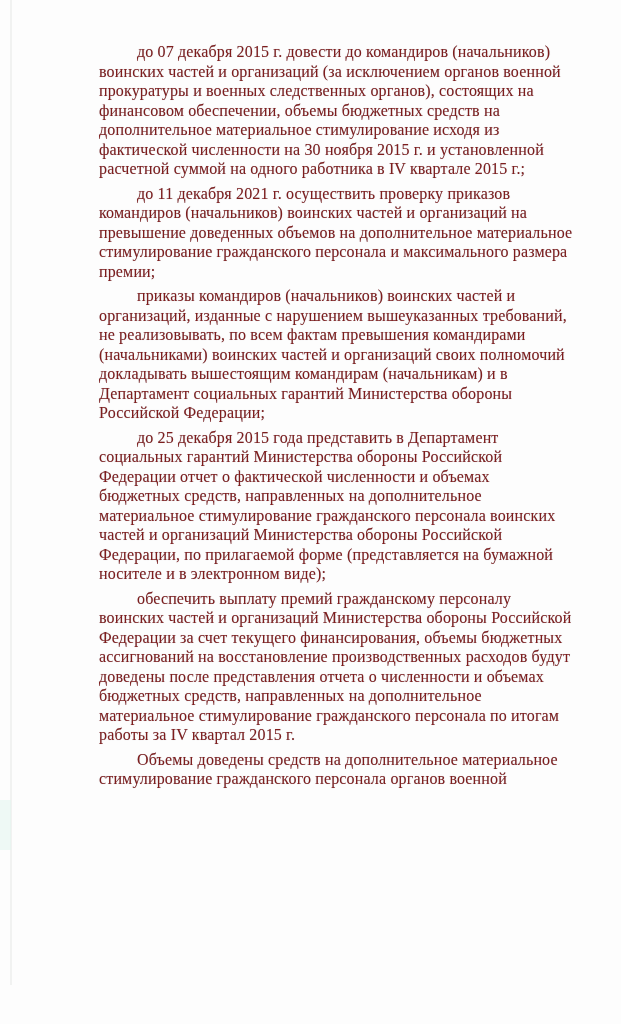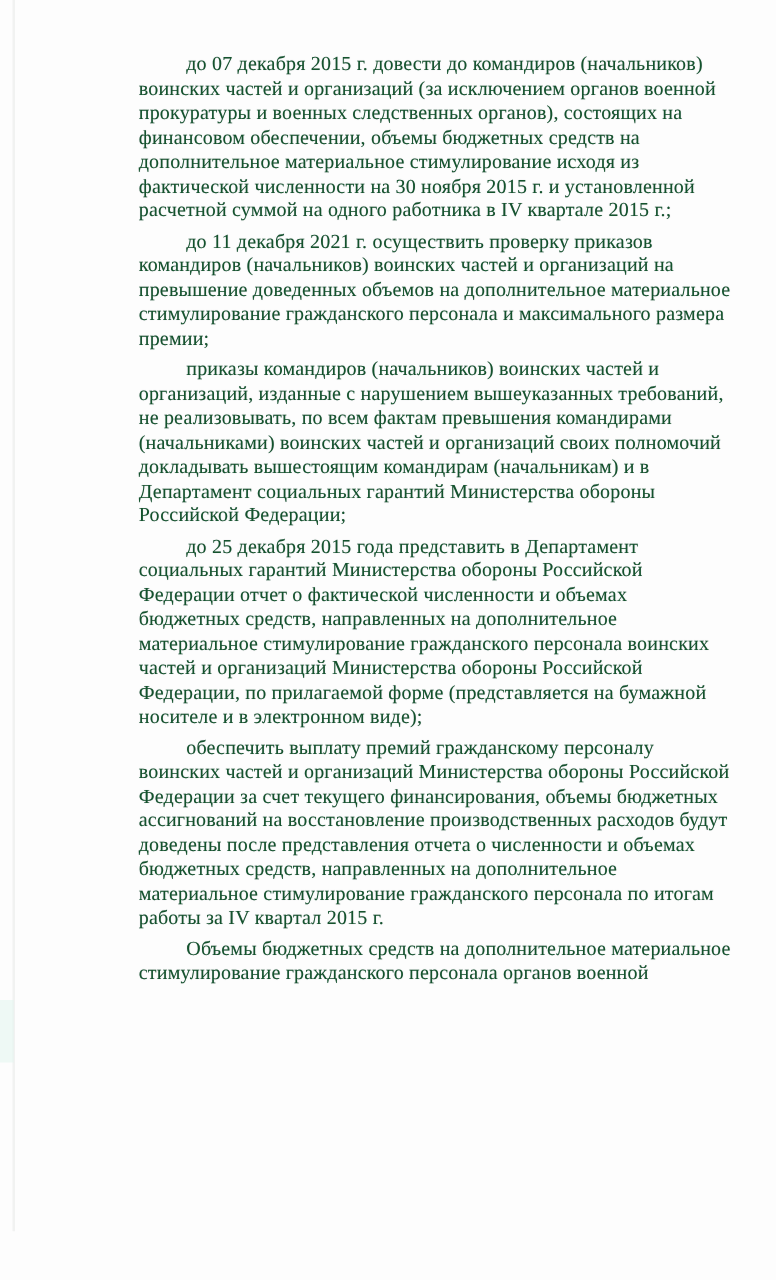--- a/index.html
+++ b/index.html
@@ -32,24 +32,24 @@
     height: 50px;
     background: rgba(225, 246, 238, 0.55);
   }
   .text-block {
     position: absolute;
     left: 95px;
     top: 42px;
     width: 500px;
   }
   .text-block p {
-    margin: 0 0 5px 16px;
+    margin: 0 0 5px 4px;
     font-size: 16px;
     line-height: 19.5px;
-    color: #14532d;
+    color: #7f1d1d;
     white-space: pre-line;
     text-indent: 38px;
     letter-spacing: 0.15px;
     text-shadow: 0 0 0.7px rgba(135, 141, 150, 0.65);
   }
 </style>
 </head>
 <body>
 
 <div class="page">
@@ -84,16 +84,16 @@
 Федерации, по прилагаемой форме (представляется на бумажной
 носителе и в электронном виде);</p>
     <p>обеспечить выплату премий гражданскому персоналу
 воинских частей и организаций Министерства обороны Российской
 Федерации за счет текущего финансирования, объемы бюджетных
 ассигнований на восстановление производственных расходов будут
 доведены после представления отчета о численности и объемах
 бюджетных средств, направленных на дополнительное
 материальное стимулирование гражданского персонала по итогам
 работы за IV квартал 2015 г.</p>
-    <p>Объемы бюджетных средств на дополнительное материальное
+    <p>Объемы доведены средств на дополнительное материальное
 стимулирование гражданского персонала органов военной</p>
   </div>
 </div>
 
 </body></html>

